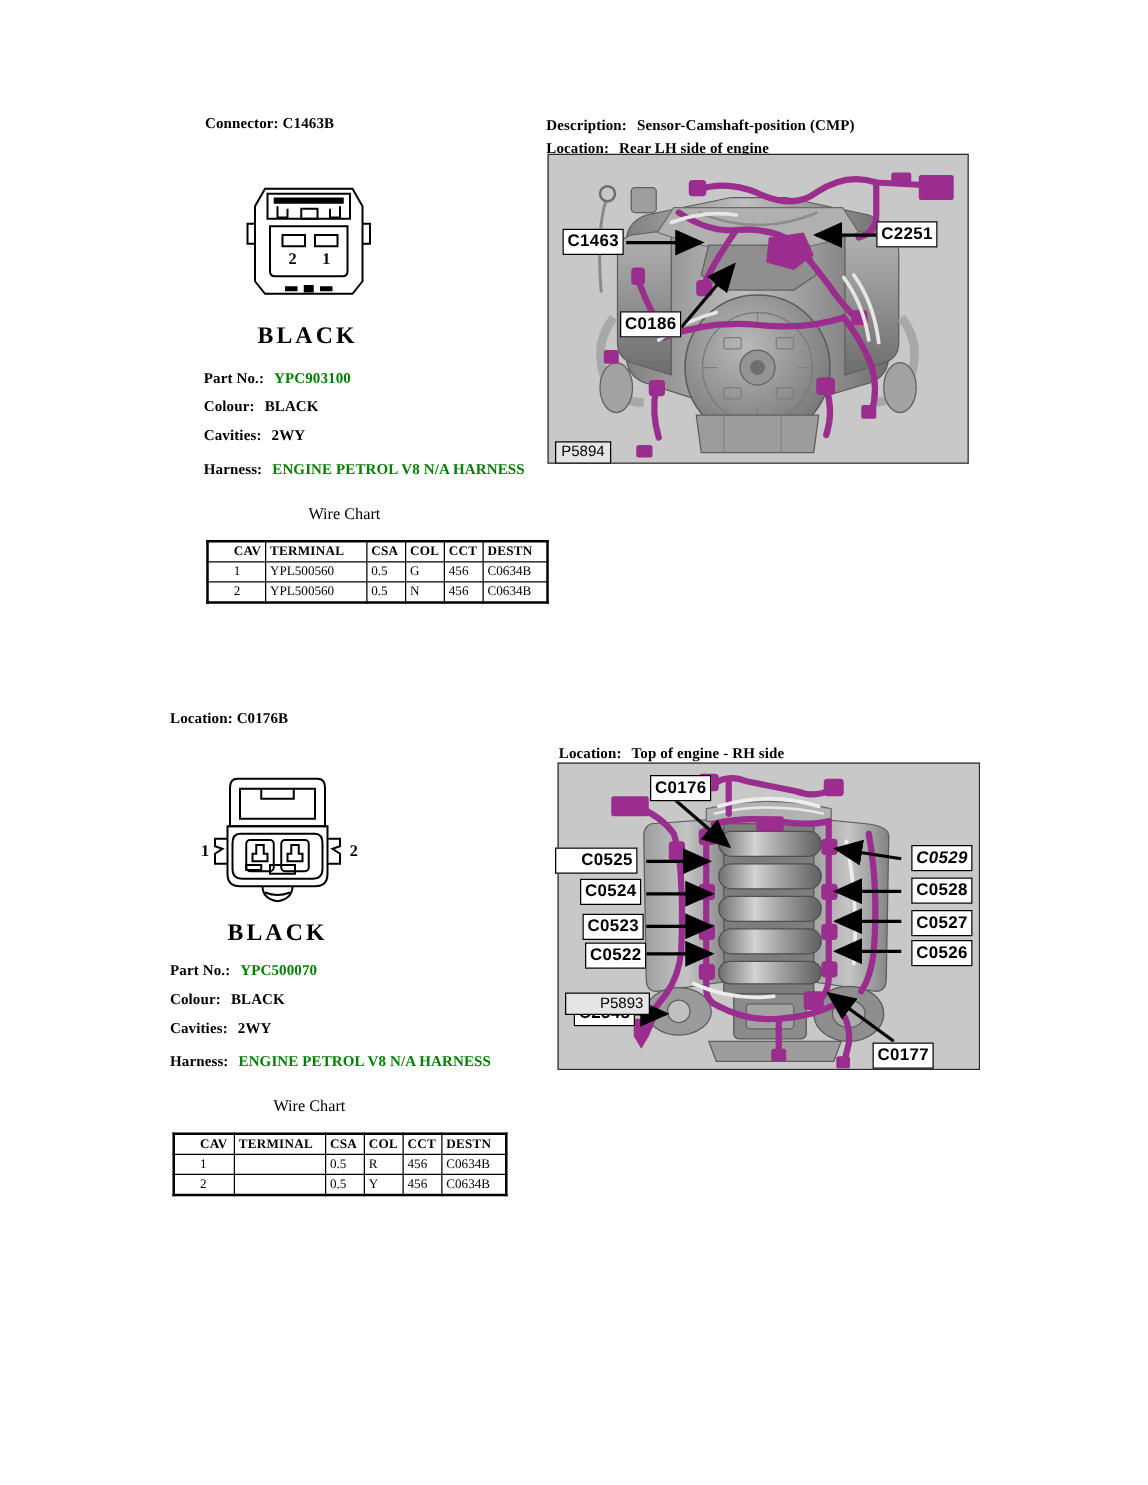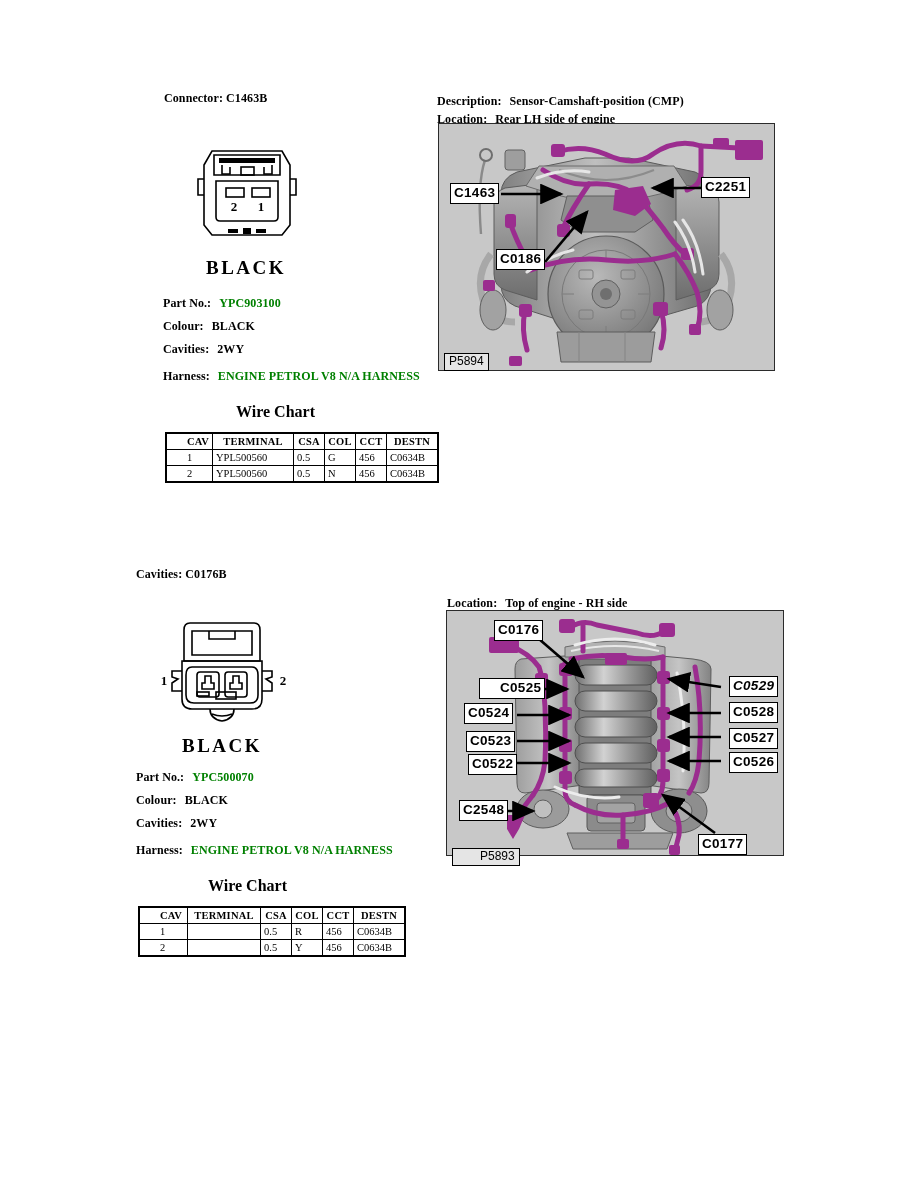--- a/index.html
+++ b/index.html
@@ -39,41 +39,41 @@
     font-family: "Liberation Serif", serif;
     font-weight: bold;
     letter-spacing: 2.5px;
     font-size: 19px;
     margin-top: 2px;
   }
 
   
   .chart-title {
     font-family: "Liberation Serif", serif;
-    font-weight: bold;
-    font-size: 16px;
+    font-weight: normal;
+    font-size: 13px;
     text-align: center;
   }
   table.wire {
     border-collapse: collapse;
     border: 2.5px solid #000;
     font-family: "Liberation Serif", serif;
     font-size: 10.5px;
     background: #fff;
   }
   table.wire th, table.wire td {
     border: 1px solid #000;
     padding: 1px 3px;
     text-align: left;
     white-space: nowrap;
     line-height: 1.25;
   }
   table.wire th {
     font-weight: bold;
-    text-align: center;
+    text-align: left;
     font-size: 10.5px;
     letter-spacing: .2px;
   }
   table.wire td { font-weight: normal; }
   table.wire tr td:first-child, table.wire tr th:first-child { text-align: left; padding-left: 20px; }
 
   
   .photo {
     position: absolute;
     background: #c8c8c8;
@@ -312,21 +312,21 @@
       <line x1="283" y1="64" x2="214" y2="64" stroke="#000" stroke-width="2.6" marker-end="url(#ah1)"></line>
       <line x1="106" y1="138" x2="148" y2="88" stroke="#000" stroke-width="2.6" marker-end="url(#ah1)"></line>
     </svg>
   </div>
 
   <div class="callout" style="left:450px; top:183px;">C1463</div>
   <div class="callout" style="left:701px; top:177px;">C2251</div>
   <div class="callout" style="left:496px; top:249px;">C0186</div>
   <div class="imgid" style="left:444px; top:353px;">P5894</div>
 
-  <div class="sec lbl" style="left:136px; top:567px;">Cavities: C0176B</div>
+  <div class="sec lbl" style="left:136px; top:567px;">Location: C0176B</div>
 
   <div class="conn-wrap" style="left:152px; top:617px; width:140px;">
     <svg width="140" height="112" viewBox="0 0 140 112">
       <g fill="none" stroke="#000" stroke-width="1.6">
 
         <path d="M38 6 L102 6 Q108 6 108 13 L108 44 L32 44 L32 13 Q32 6 38 6 Z"></path>
         <path d="M40 14 L100 14 L100 38 L40 38 Z"></path>
         <path d="M57 14 L57 22 L83 22 L83 14"></path>
 
         <path d="M30 44 L110 44 L110 82 Q110 92 100 92 L40 92 Q30 92 30 82 Z"></path>
@@ -512,26 +512,26 @@
       <line x1="50" y1="200" x2="86" y2="200" stroke="#000" stroke-width="2.6" marker-end="url(#ah2)"></line>
 
       <line x1="274" y1="76" x2="222" y2="68" stroke="#000" stroke-width="2.6" marker-end="url(#ah2)"></line>
       <line x1="274" y1="102" x2="222" y2="102" stroke="#000" stroke-width="2.6" marker-end="url(#ah2)"></line>
       <line x1="274" y1="126" x2="222" y2="126" stroke="#000" stroke-width="2.6" marker-end="url(#ah2)"></line>
       <line x1="274" y1="150" x2="222" y2="150" stroke="#000" stroke-width="2.6" marker-end="url(#ah2)"></line>
       <line x1="268" y1="222" x2="216" y2="184" stroke="#000" stroke-width="2.6" marker-end="url(#ah2)"></line>
     </svg>
   </div>
 
-  <div class="callout" style="left:494px; top:620px;">C0176</div>
-  <div class="callout" style="left:479px; top:678px;padding-left:20px;">C0525</div>
+  <div class="callout" style="left:520px; top:620px;">C0176</div>
+  <div class="callout" style="left:444px; top:678px;padding-left:20px;">C0525</div>
   <div class="callout" style="left:464px; top:703px;">C0524</div>
   <div class="callout" style="left:466px; top:731px;">C0523</div>
   <div class="callout" style="left:468px; top:754px;">C0522</div>
   <div class="callout" style="left:459px; top:800px;">C2548</div>
   <div class="callout" style="left:729px; top:676px;font-style:italic;">C0529</div>
   <div class="callout" style="left:729px; top:702px;">C0528</div>
   <div class="callout" style="left:729px; top:728px;">C0527</div>
   <div class="callout" style="left:729px; top:752px;">C0526</div>
   <div class="callout" style="left:698px; top:834px;">C0177</div>
-  <div class="imgid" style="left:452px; top:848px;padding-left:27px;">P5893</div>
+  <div class="imgid" style="left:452px; top:794px;padding-left:27px;">P5893</div>
 
 </div>
 
 </body></html>

